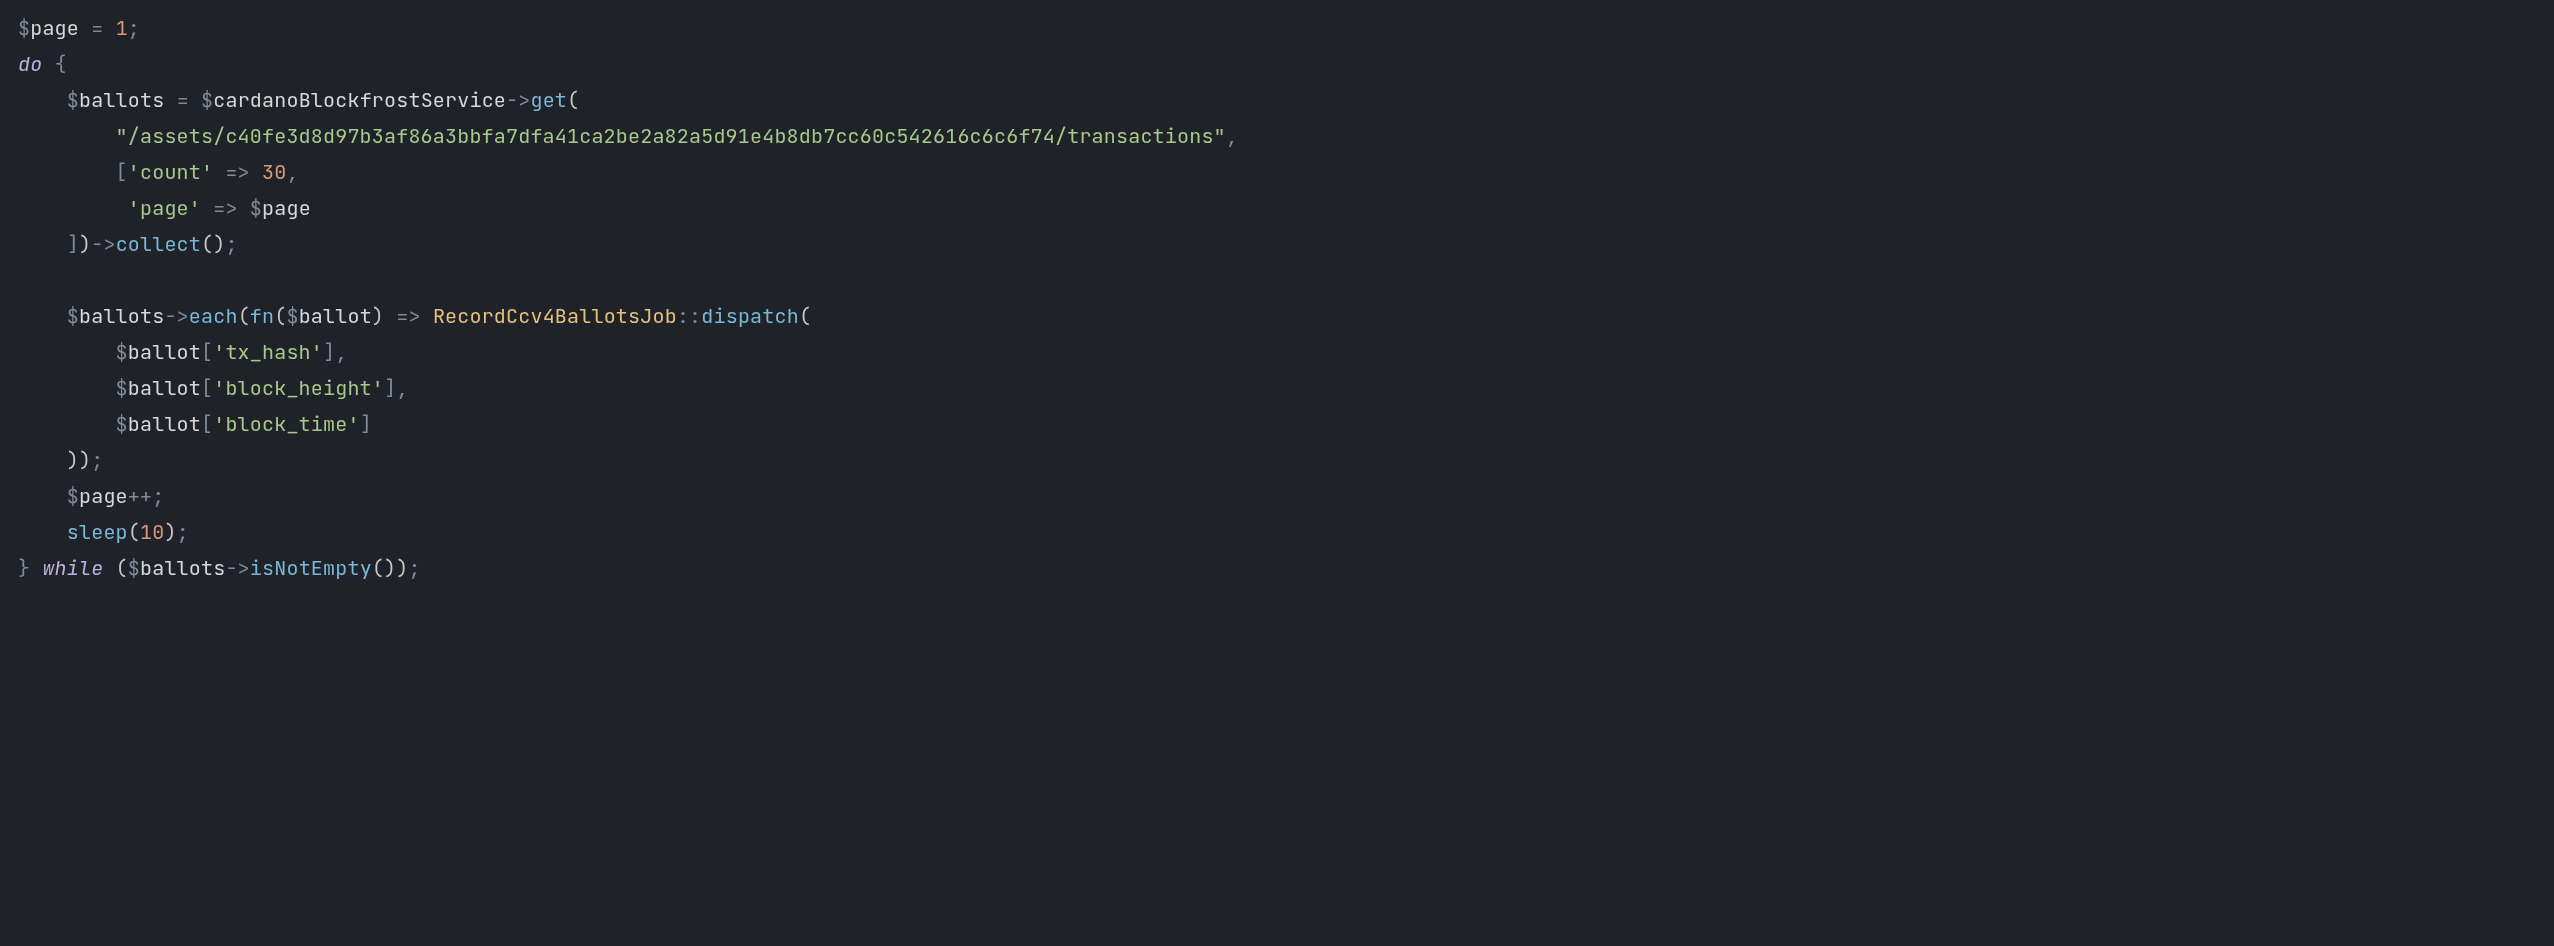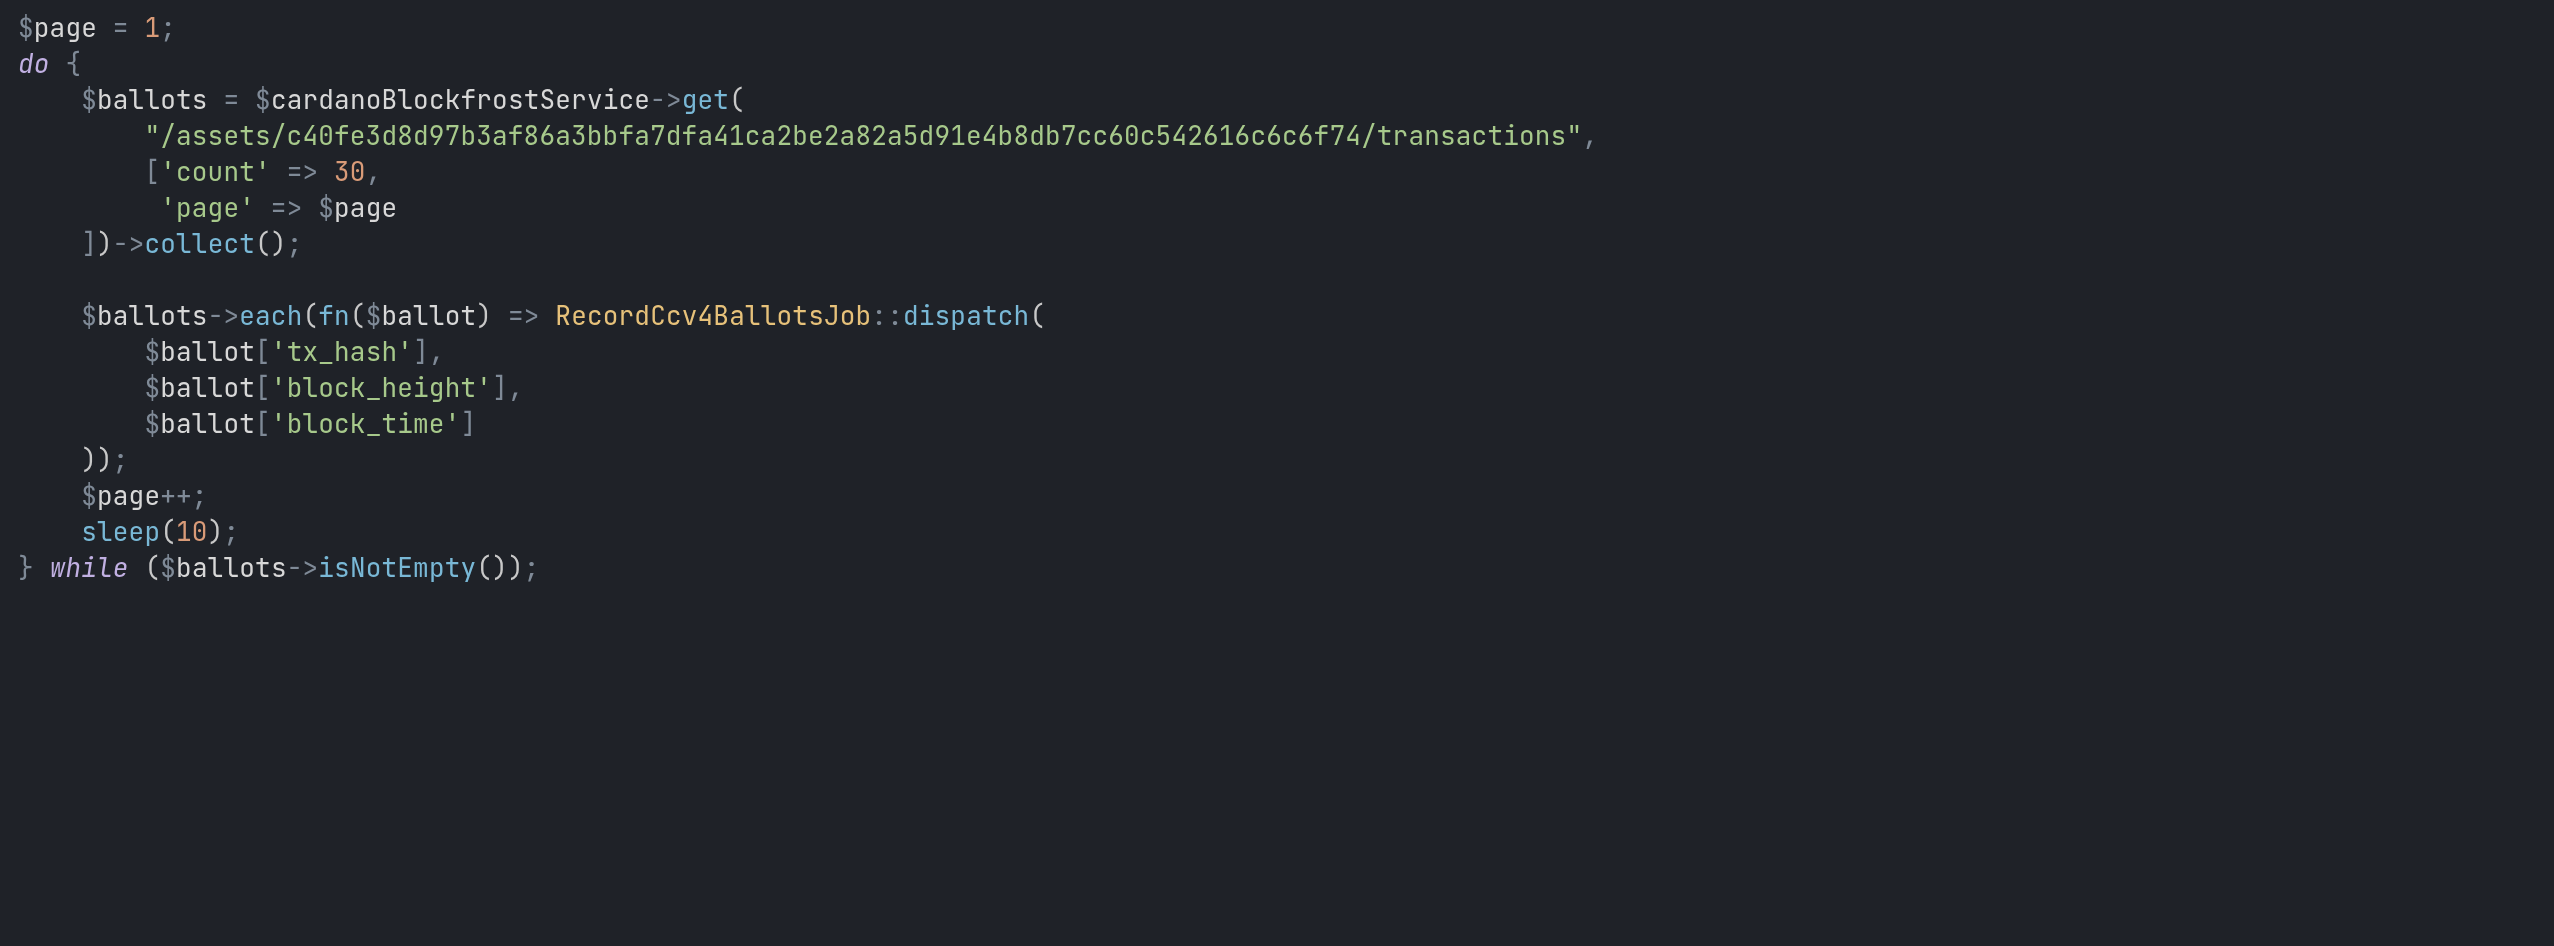--- a/index.html
+++ b/index.html
@@ -7,21 +7,21 @@
     padding: 0;
     width: 2554px;
     height: 946px;
     background: #1f2228;
     overflow: hidden;
   }
   pre.code {
     margin: 0;
     padding: 10px 18px;
     font-family: "SF Mono", "JetBrains Mono", "Fira Code", Consolas, "Courier New", monospace;
-    font-size: 26px;
+    font-size: 20px;
     line-height: 36px;
     color: #d8d8d8;
     white-space: pre;
     letter-spacing: 0.2px;
   }
   .tok-default  { color: #d8d8d8; }
   .tok-variable { color: #d8d8d8; }
   .tok-keyword  { color: #c1b0e2; font-style: italic; }
   .tok-number   { color: #d99b78; }
   .tok-string   { color: #a7c98b; }

